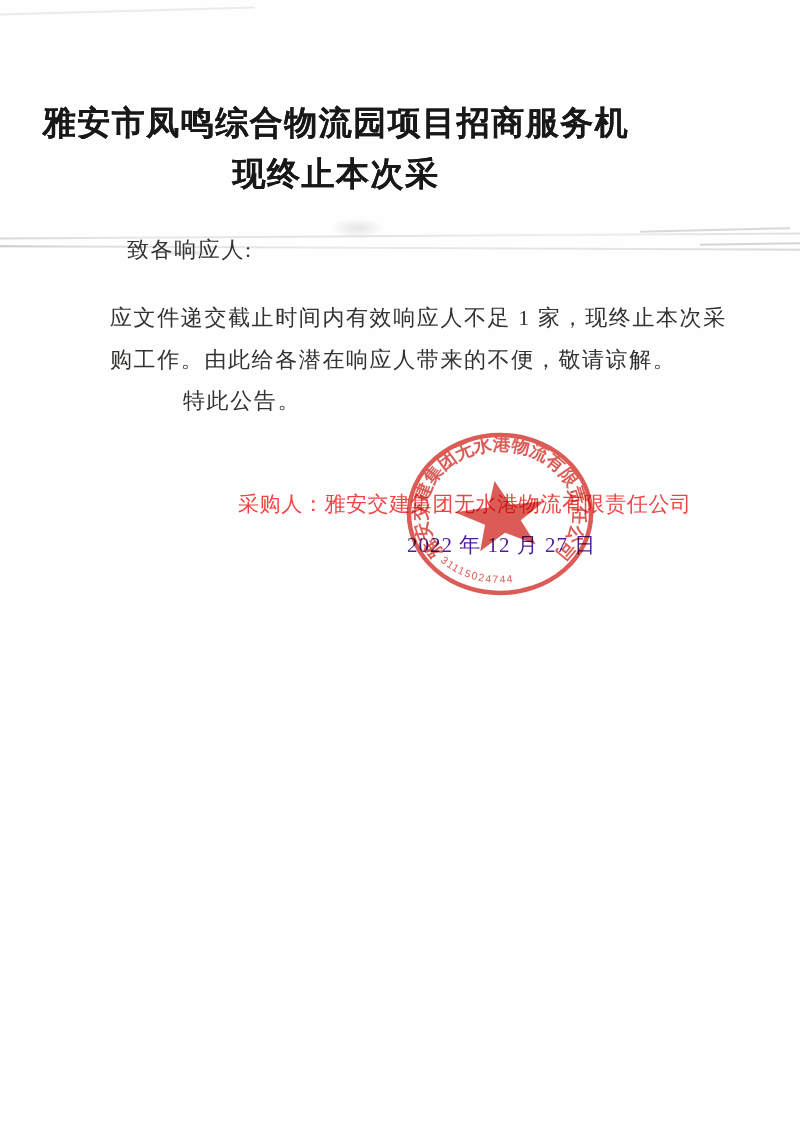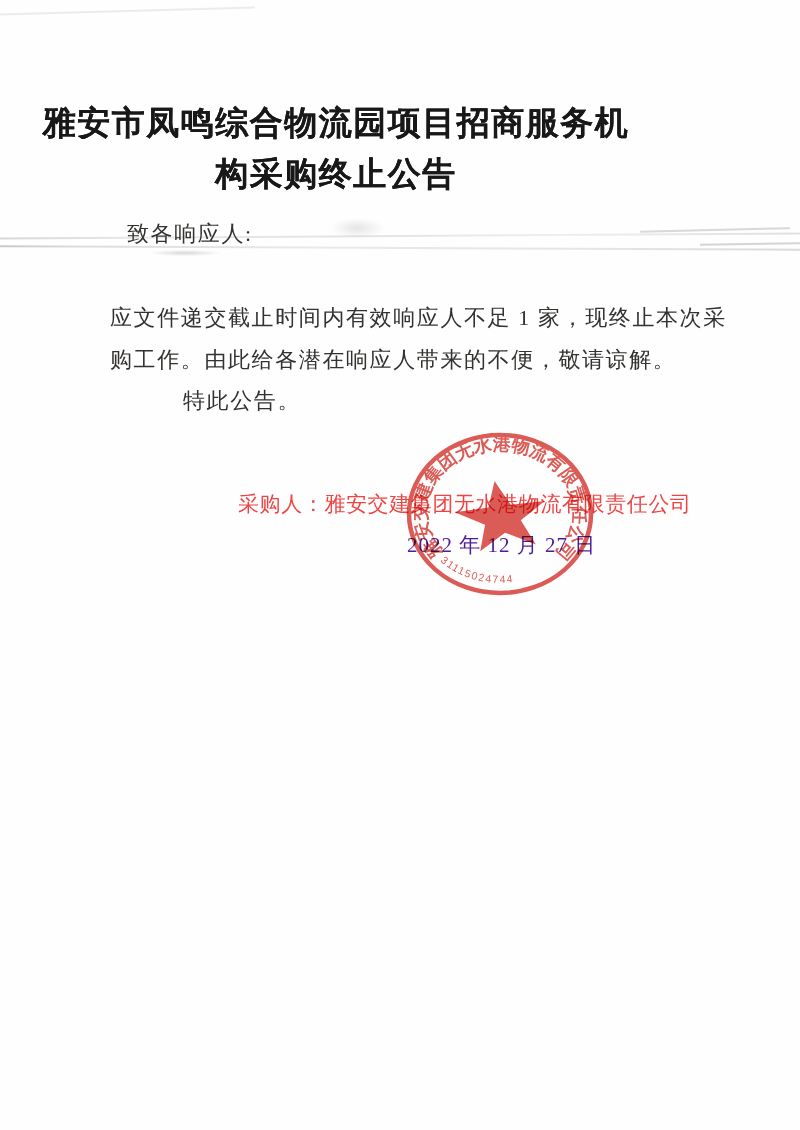--- a/index.html
+++ b/index.html
@@ -62,21 +62,21 @@
   }
   .doc-title span { display: block; }
   .txt {
     position: absolute;
     white-space: nowrap;
     color: #333230;
     font-size: 22px;
     line-height: 26px;
     letter-spacing: 1.6px;
   }
-  .salutation { left: 127px; top: 221px; text-align: center; }
+  .salutation { left: 127px; top: 237px; text-align: center; }
   .para-line-1 { left: 110px; top: 263px; text-indent: 44px; }
   .para-line-2 { left: 110px; top: 305px; }
   .para-line-3 { left: 110px; top: 347px; text-align: center; }
   .closing     { left: 155px; top: 388px; margin-left: 28px; }
   .purchaser-line { left: 238px; top: 491px; font-size: 21px; letter-spacing: .6px; color: #ef4444; }
   .date-line      { left: 407px; top: 532px; font-size: 21px; letter-spacing: 1px; color: #4c1d95; }
   
   .seal {
     position: absolute;
     left: 402px; top: 428px;
@@ -93,21 +93,21 @@
   <div class="artifact scratch-e"></div>
   <div class="artifact scratch-a"></div>
   <div class="artifact scratch-b"></div>
   <div class="artifact scratch-c"></div>
   <div class="artifact scratch-d"></div>
   <div class="artifact smudge-1"></div>
   <div class="artifact smudge-2"></div>
 
   <h1 class="doc-title">
     <span>雅安市凤鸣综合物流园项目招商服务机</span>
-    <span>构采购终止公告</span>
+    <span>现终止本次采</span>
   </h1>
 
   <div class="txt salutation">致各响应人:</div>
 
   <div class="txt para-line-2">应文件递交截止时间内有效响应人不足 1 家，现终止本次采</div>
   <div class="txt para-line-3">购工作。由此给各潜在响应人带来的不便，敬请谅解。</div>
 
   <div class="txt closing">特此公告。</div>
 
   <div class="txt purchaser-line"><span>采购人：</span><span>雅安交建集团无水港物流有限责任公司</span></div>

